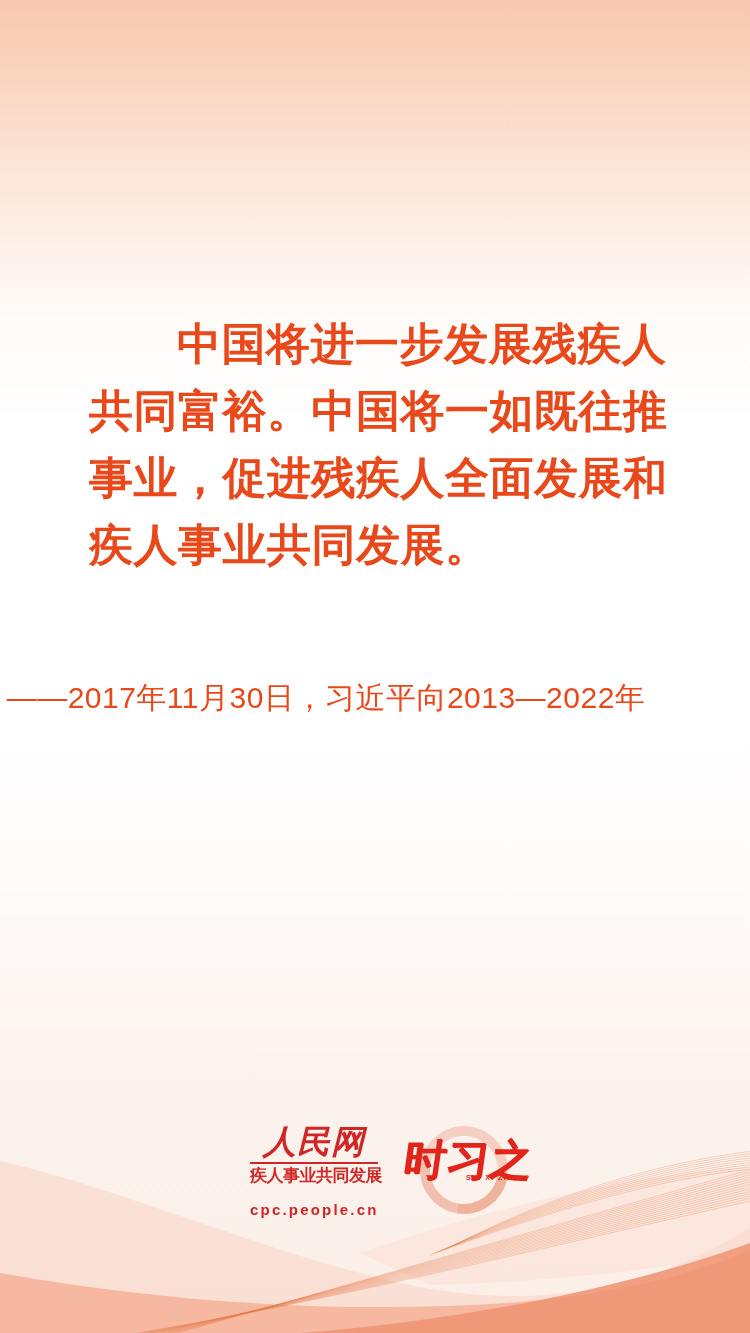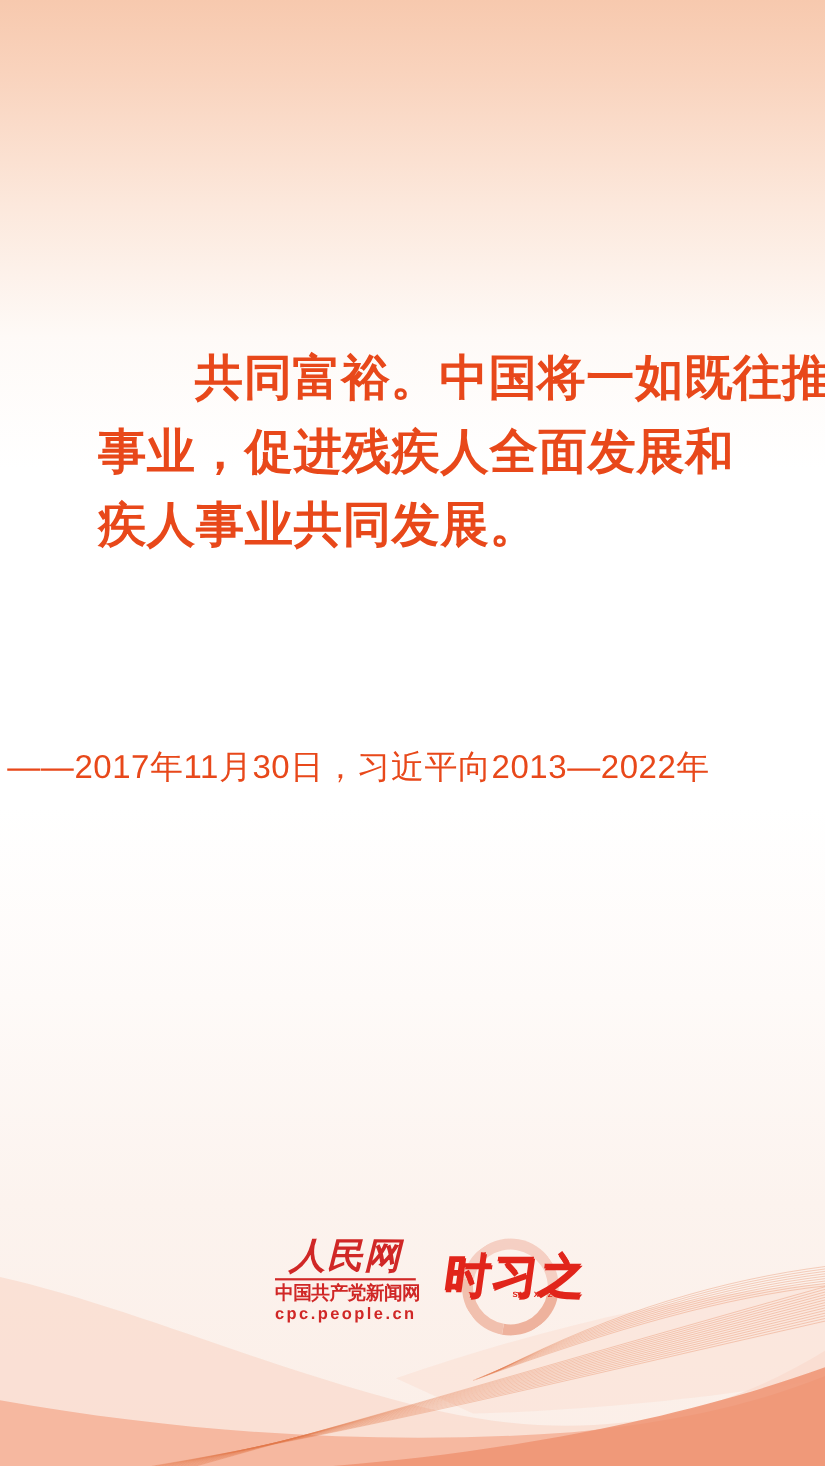--- a/index.html
+++ b/index.html
@@ -64,21 +64,21 @@
     margin: 2px 0 3px 0;
     border-top: 2px solid #d02726;
     width: 128px; height: 0;
   }
   .pd-sub {
     font-size: 17px; font-weight: 700; line-height: 18px;
     white-space: nowrap; letter-spacing: -0.5px;
   }
   .pd-url {
     font-size: 15px; font-weight: 700; line-height: 16px;
-    letter-spacing: 2.2px; margin-top: 2px; white-space: nowrap;
+    letter-spacing: 2.2px; margin-top: 17px; white-space: nowrap;
   }
 
   .sxz-logo {
     position: absolute; left: 398px; top: 0; width: 125px; height: 110px;
   }
   .sxz-ring {
     position: absolute; left: 22px; top: 4px;
     width: 68px; height: 68px;
     border: 10px solid #f4cabc;
     border-bottom-color: #eca890;
@@ -109,20 +109,21 @@
     width: 750px; height: 200px;
     display: block;
   }
 </style>
 </head>
 <body>
 
 <div class="poster">
 
   <div class="quote">
+    <div class="quote-line">中国将进一步发展残疾人</div>
     <div class="quote-line">共同富裕。中国将一如既往推</div>
     <div class="quote-line">事业，促进残疾人全面发展和</div>
     <div class="quote-line">疾人事业共同发展。</div>
   </div>
 
   <div class="attribution">
     <div>——2017年11月30日，习近平向2013—2022年</div>
   </div>
 
   <svg class="waves" viewBox="0 0 750 200" preserveAspectRatio="none" xmlns="http://www.w3.org/2000/svg">
@@ -159,21 +160,21 @@
         <path d="M448,114.8 C 560,62 660,34 750,22.799999999999997"></path>
         <path d="M451,113.6 C 560,60 660,32 750,20.599999999999998"></path>
         <path d="M454,112.4 C 560,58 660,30 750,18.4"></path>
       </g>
   </svg>
 
   <div class="footer">
     <div class="pd-logo">
       <div class="pd-script">人民网</div>
       <div class="pd-divider"></div>
-      <div class="pd-sub">中国共产党新闻网</div>
+      <div class="pd-sub">疾人事业共同发展</div>
       <div class="pd-url">cpc.people.cn</div>
     </div>
 
     <div class="sxz-logo">
       <div class="sxz-ring"></div>
       <div class="sxz-text">时习之</div>
       <div class="sxz-sub">SHI XI ZHI</div>
     </div>
   </div>
 

